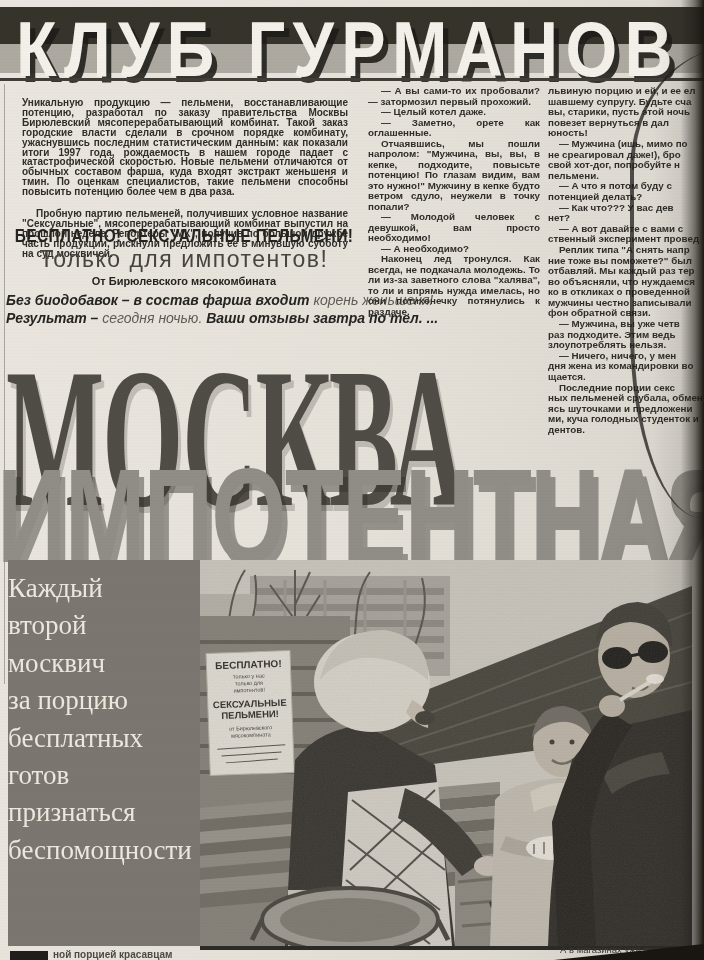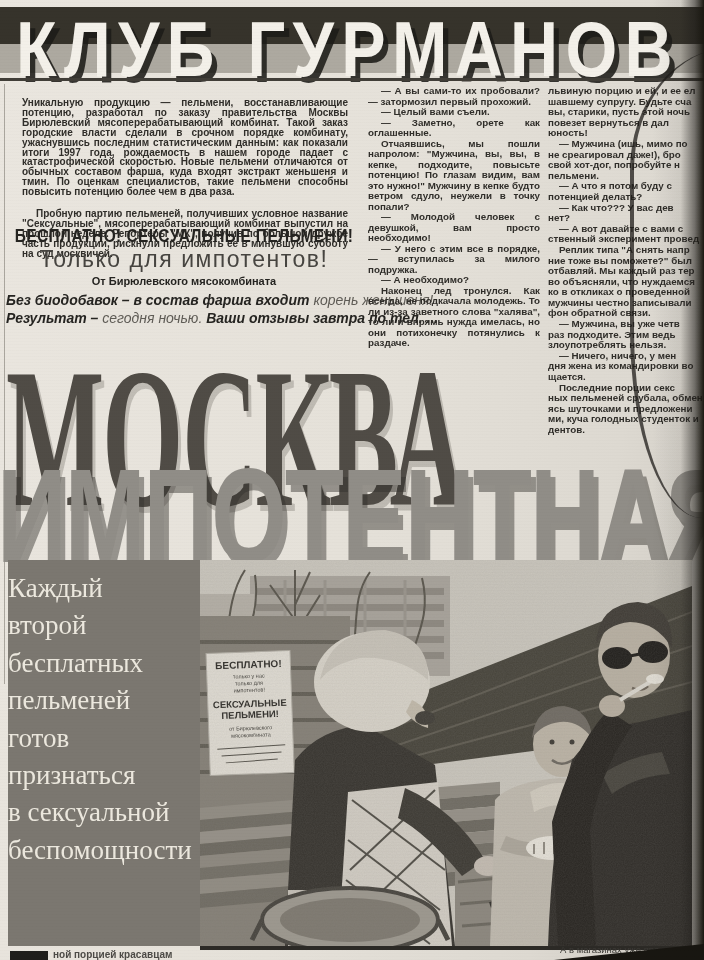--- a/index.html
+++ b/index.html
@@ -115,46 +115,45 @@
     <div class="ad-t1">БЕСПЛАТНО! СЕКСУАЛЬНЫЕ ПЕЛЬМЕНИ!</div>
     <div class="ad-t2">Только для импотентов!</div>
     <div class="ad-t3">От Бирюлевского мясокомбината</div>
     <div class="ad-t4"><span>Без биодобавок – в состав фарша входит </span><span class="ad-light">корень женьшеня!</span></div>
     <div class="ad-t5"><span>Результат – </span><span class="ad-light">сегодня ночью. </span><span>Ваши отзывы завтра по тел. ...</span></div>
   </div>
 
   <div class="col col2">
     <div>
         <p>— А вы сами-то их пробовали? — затормозил первый прохожий.</p>
-        <p>— Целый вами съели.</p>
+        <p>— Целый котел даже.</p>
         <p>— Заметно, орете как оглашенные.</p>
         <p>Отчаявшись, мы пошли напролом: "Мужчина, вы, вы, в кепке, подходите, повысьте потенцию! По глазам видим, вам это нужно!" Мужчину в кепке будто ветром сдуло, неужели в точку попали?</p>
         <p>— Молодой человек с девушкой, вам просто необходимо!</p>
-        <p>— У него с этим все в порядке, — вступилась за милого подружка.</p>
         <p>— А необходимо?</p>
         <p>Наконец лед тронулся. Как всегда, не подкачала молодежь. То ли из-за заветного слова "халява", то ли и впрямь нужда имелась, но они потихонечку потянулись к раздаче.</p>
       </div>
   </div>
 
   <div class="col col3">
     <div><div>львиную порцию и ей, и ее ел</div><div>шавшему супругу. Будьте сча</div><div>вы, старики, пусть этой ночь</div><div>повезет вернуться в дал</div><div>юность!</div><div>    — Мужчина (ишь, мимо по</div><div>не среагировал даже!), бро</div><div>свой хот-дог, попробуйте н</div><div>пельмени.</div><div>    — А что я потом буду с</div><div>потенцией делать?</div><div>    — Как что??? У вас дев</div><div>нет?</div><div>    — А вот давайте с вами с</div><div>ственный эксперимент провед</div><div>    Реплик типа "А снять напр</div><div>ние тоже вы поможете?" был</div><div>отбавляй. Мы каждый раз тер</div><div>во объясняли, что нуждаемся</div><div>ко в откликах о проведенной</div><div>мужчины честно записывали</div><div>фон обратной связи.</div><div>    — Мужчина, вы уже четв</div><div>раз подходите. Этим ведь</div><div>злоупотреблять нельзя.</div><div>    — Ничего, ничего, у мен</div><div>дня жена из командировки во</div><div>щается.</div><div>    Последние порции секс</div><div>ных пельменей срубала, обмен</div><div>ясь шуточками и предложени</div><div>ми, куча голодных студенток и</div><div>дентов.</div></div>
   </div>
 
   <div class="hl-moskva">МОСКВА</div>
   <div class="hl-impotent">ИМПОТЕНТНАЯ</div>
 
   <div class="caption-block">
     <div>
         <div>Каждый</div>
         <div>второй</div>
+        <div>москвич</div>
+        <div>за порцию</div>
         <div>бесплатных</div>
-        <div>пельменей</div>
         <div>готов</div>
         <div>признаться</div>
-        <div>в сексуальной</div>
         <div>беспомощности</div>
       </div>
   </div>
 
   <div class="photo">
     <svg width="492" height="386" viewBox="0 0 492 386" xmlns="http://www.w3.org/2000/svg">
       <defs>
         <filter id="noise">
           <feTurbulence type="fractalNoise" baseFrequency="0.9" numOctaves="2" result="n"></feTurbulence>
           <feColorMatrix in="n" type="matrix" values="0 0 0 0 0.3  0 0 0 0 0.29  0 0 0 0 0.27  0 0 0 0.18 0"></feColorMatrix>

